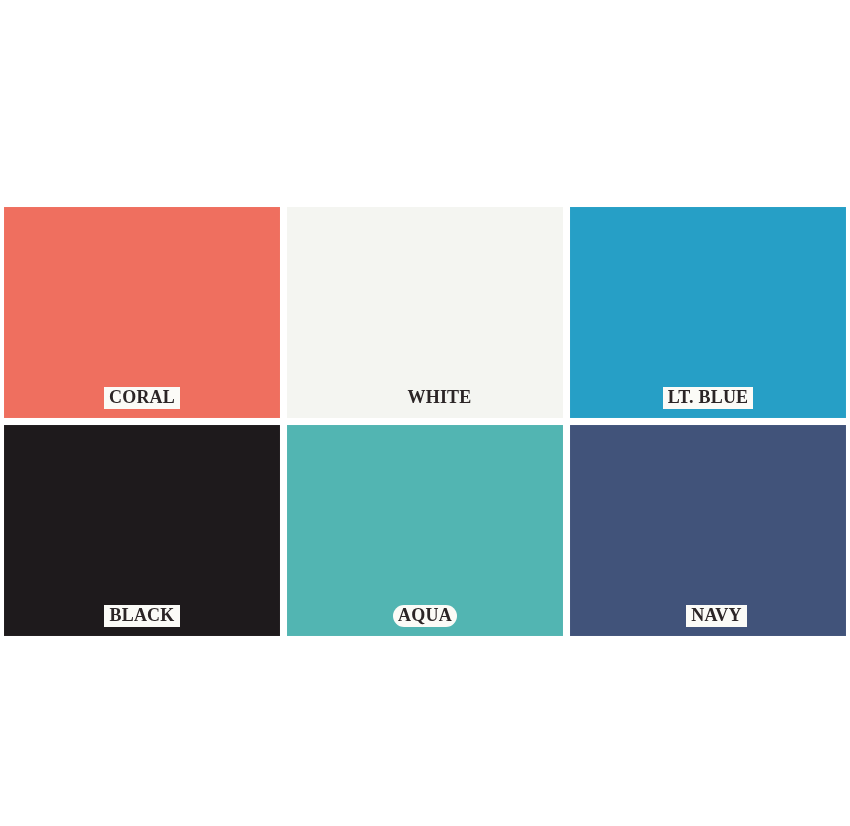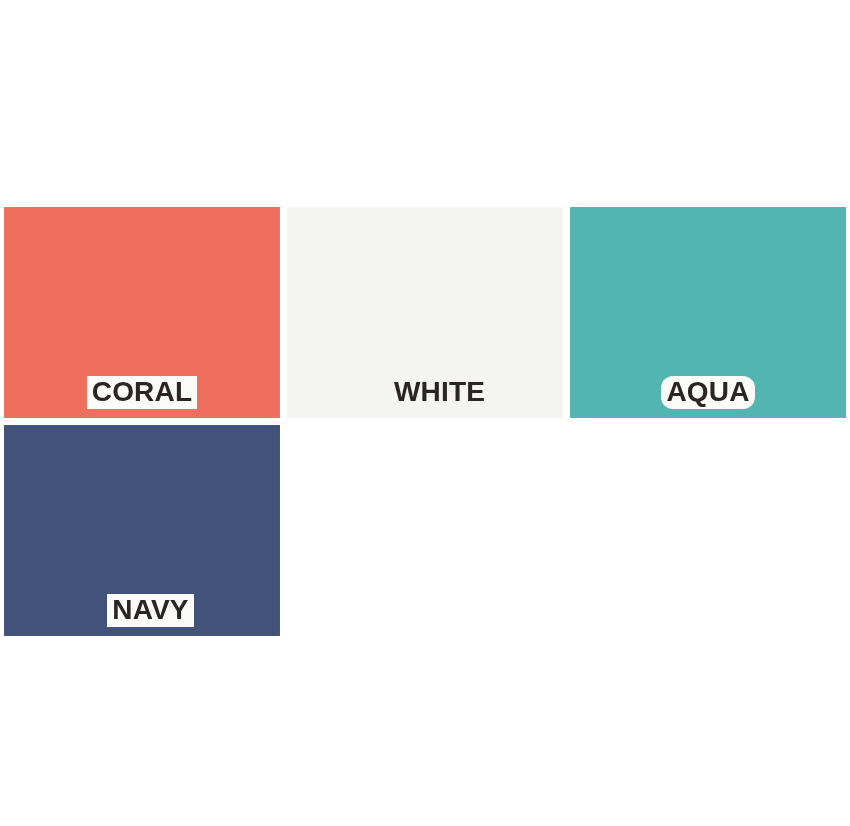--- a/index.html
+++ b/index.html
@@ -48,22 +48,22 @@
     inset: 0;
     pointer-events: none;
     box-shadow: inset 0 0 1px rgba(255,255,255,0.25);
   }
 
   .swatch-label {
     position: relative;
     z-index: 2;
     margin-bottom: 9px;
     padding: 1px 5px 2px 5px;
-    font-family: Liberation Sans, sans-serif;
-    font-size: 28px;
+    font-family: Liberation Serif, serif;
+    font-size: 18px;
     font-weight: 700;
     letter-spacing: 0.2px;
     line-height: 1.08;
     white-space: nowrap;
     color: #2b2526;
     background: #fbfbf7;
   }
 
   
   .swatch--plain-label .swatch-label {
@@ -75,19 +75,25 @@
 </head>
 <body>
 
 <div id="swatch-board" style="top: 207px; height: 429px; gap: 7px; background: rgb(255, 255, 255);">
     <div class="swatch" style="background: rgb(239, 111, 95);">
       <span class="swatch-label" style="background: rgb(251, 251, 247); color: rgb(43, 37, 38);">CORAL</span>
     </div>
     <div class="swatch swatch--plain-label" style="background: rgb(244, 245, 241); padding-left: 29px;">
       <span class="swatch-label" style="color: rgb(43, 37, 38);">WHITE</span>
     </div>
+    <div class="swatch" style="background: rgb(38, 159, 198);">
+      <span class="swatch-label" style="background: rgb(251, 251, 247); color: rgb(43, 37, 38);">LT. BLUE</span>
+    </div>
+    <div class="swatch" style="background: rgb(30, 26, 28);">
+      <span class="swatch-label" style="background: rgb(251, 251, 247); color: rgb(43, 37, 38);">BLACK</span>
+    </div>
     <div class="swatch" style="background: rgb(82, 181, 178);">
       <span class="swatch-label" style="background: rgb(251, 251, 247); color: rgb(43, 37, 38); border-radius: 12px;">AQUA</span>
     </div>
     <div class="swatch" style="background: rgb(65, 83, 122);">
       <span class="swatch-label" style="background: rgb(251, 251, 247); color: rgb(43, 37, 38); margin-left: 17px;">NAVY</span>
     </div>
   </div>
 
 </body></html>

